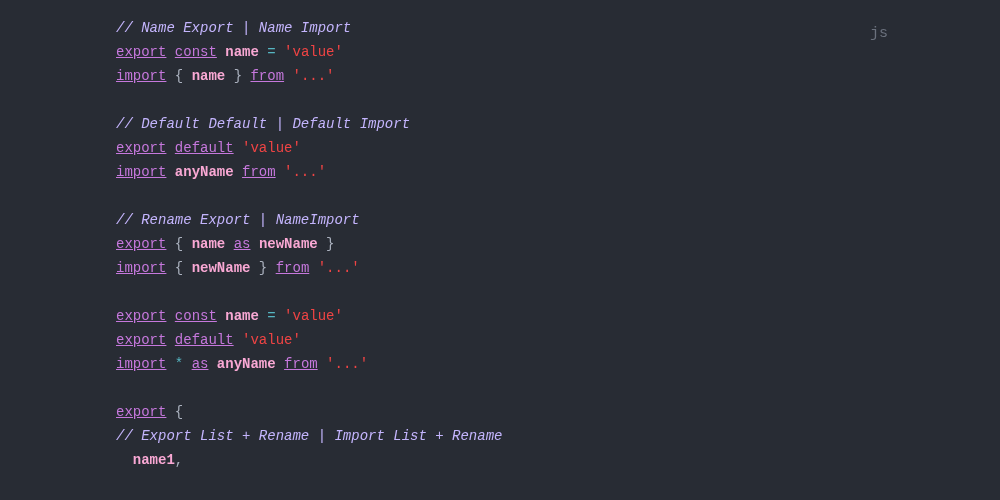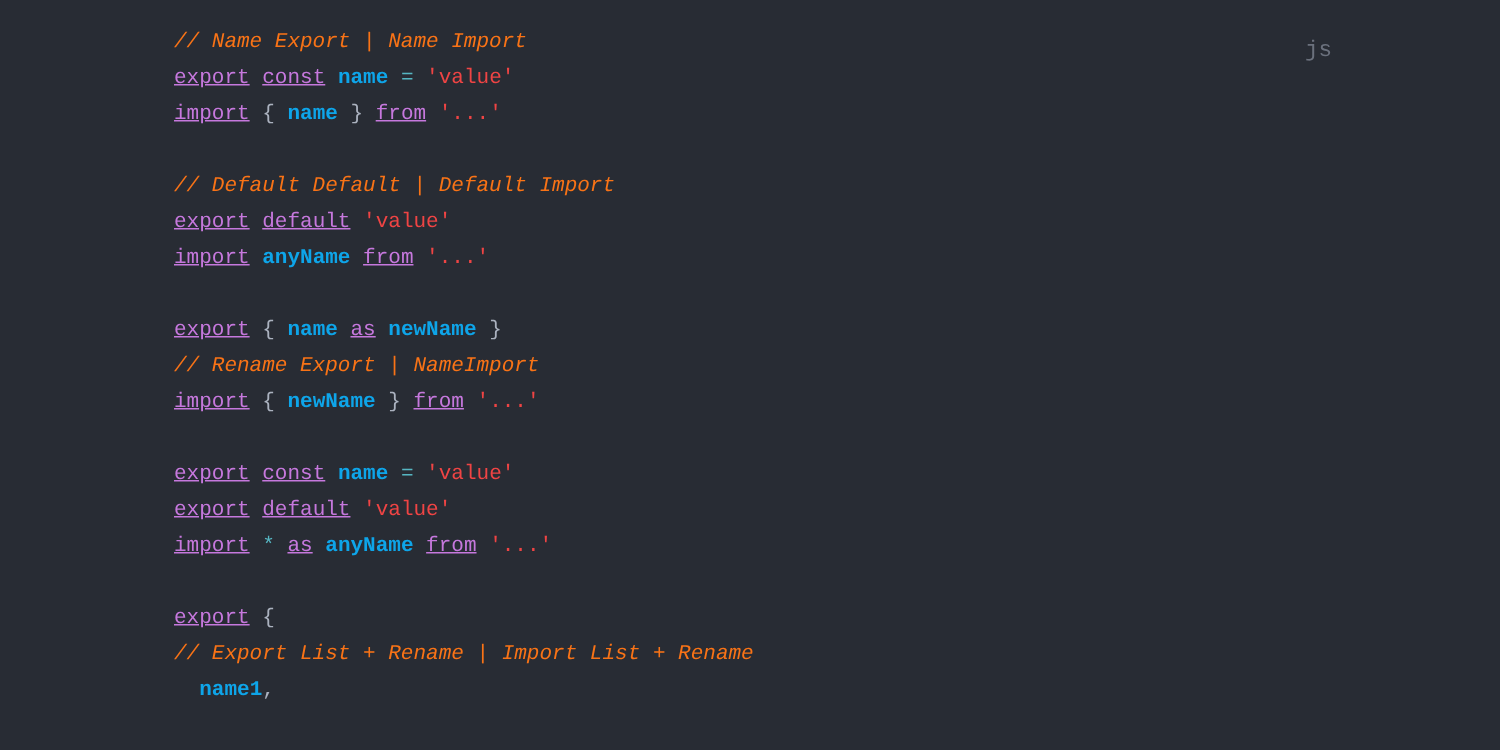--- a/index.html
+++ b/index.html
@@ -22,43 +22,43 @@
     padding: 16px 0 0 116px;
   }
   .lang {
     position: absolute;
     top: 22px;
     right: 112px;
     color: #6b717d;
     font-size: 15px;
   }
   .line { white-space: pre; }
-  .tok-comment { color: #f97316; font-style: italic; }
+  .tok-comment { color: #c4b5fd; font-style: italic; }
   .tok-keyword { color: #c678dd; text-decoration: underline; }      
-  .tok-ident   { color: #0ea5e9; font-weight: 600; } 
+  .tok-ident   { color: #f9a8d4; font-weight: 600; } 
   .tok-punct   { color: #abb2bf; }
   .tok-op      { color: #56b6c2; }
   .tok-string  { color: #ef4444; }
 </style>
 </head>
 <body>
 
 <div class="block">
   <div class="lang">js</div>
   <div id="code">
       <div class="line"><span class="tok-comment">// Name Export | Name Import</span></div>
       <div class="line"><span class="tok-keyword">export</span><span class="tok-punct"> </span><span class="tok-keyword">const</span><span class="tok-punct"> </span><span class="tok-ident">name</span><span class="tok-punct"> </span><span class="tok-op">=</span><span class="tok-punct"> </span><span class="tok-string">'value'</span></div>
       <div class="line"><span class="tok-keyword">import</span><span class="tok-punct"> { </span><span class="tok-ident">name</span><span class="tok-punct"> } </span><span class="tok-keyword">from</span><span class="tok-punct"> </span><span class="tok-string">'...'</span></div>
       <div class="line">&nbsp;</div>
       <div class="line"><span class="tok-comment">// Default Default | Default Import</span></div>
       <div class="line"><span class="tok-keyword">export</span><span class="tok-punct"> </span><span class="tok-keyword">default</span><span class="tok-punct"> </span><span class="tok-string">'value'</span></div>
       <div class="line"><span class="tok-keyword">import</span><span class="tok-punct"> </span><span class="tok-ident">anyName</span><span class="tok-punct"> </span><span class="tok-keyword">from</span><span class="tok-punct"> </span><span class="tok-string">'...'</span></div>
       <div class="line">&nbsp;</div>
+      <div class="line"><span class="tok-comment">// Rename Export | NameImport</span></div>
       <div class="line"><span class="tok-keyword">export</span><span class="tok-punct"> { </span><span class="tok-ident">name</span><span class="tok-punct"> </span><span class="tok-keyword">as</span><span class="tok-punct"> </span><span class="tok-ident">newName</span><span class="tok-punct"> }</span></div>
-      <div class="line"><span class="tok-comment">// Rename Export | NameImport</span></div>
       <div class="line"><span class="tok-keyword">import</span><span class="tok-punct"> { </span><span class="tok-ident">newName</span><span class="tok-punct"> } </span><span class="tok-keyword">from</span><span class="tok-punct"> </span><span class="tok-string">'...'</span></div>
       <div class="line">&nbsp;</div>
       <div class="line"><span class="tok-keyword">export</span><span class="tok-punct"> </span><span class="tok-keyword">const</span><span class="tok-punct"> </span><span class="tok-ident">name</span><span class="tok-punct"> </span><span class="tok-op">=</span><span class="tok-punct"> </span><span class="tok-string">'value'</span></div>
       <div class="line"><span class="tok-keyword">export</span><span class="tok-punct"> </span><span class="tok-keyword">default</span><span class="tok-punct"> </span><span class="tok-string">'value'</span></div>
       <div class="line"><span class="tok-keyword">import</span><span class="tok-punct"> </span><span class="tok-op">*</span><span class="tok-punct"> </span><span class="tok-keyword">as</span><span class="tok-punct"> </span><span class="tok-ident">anyName</span><span class="tok-punct"> </span><span class="tok-keyword">from</span><span class="tok-punct"> </span><span class="tok-string">'...'</span></div>
       <div class="line">&nbsp;</div>
       <div class="line"><span class="tok-keyword">export</span><span class="tok-punct"> {</span></div>
       <div class="line"><span class="tok-comment">// Export List + Rename | Import List + Rename</span></div>
       <div class="line"><span class="tok-punct">  </span><span class="tok-ident">name1</span><span class="tok-punct">,</span></div>
     </div>

